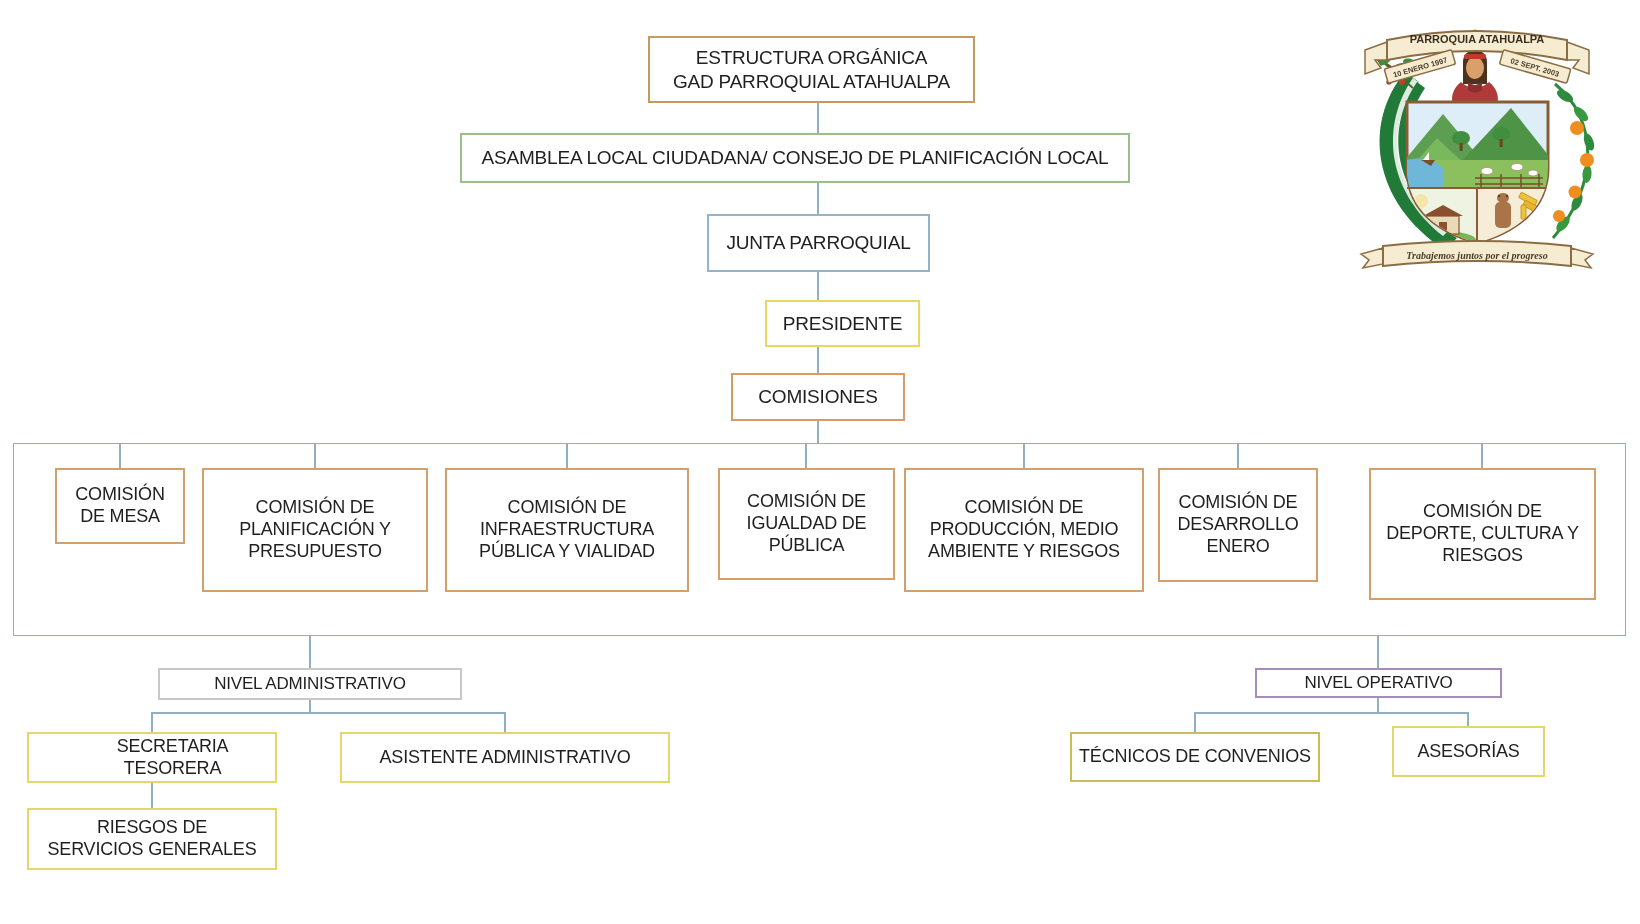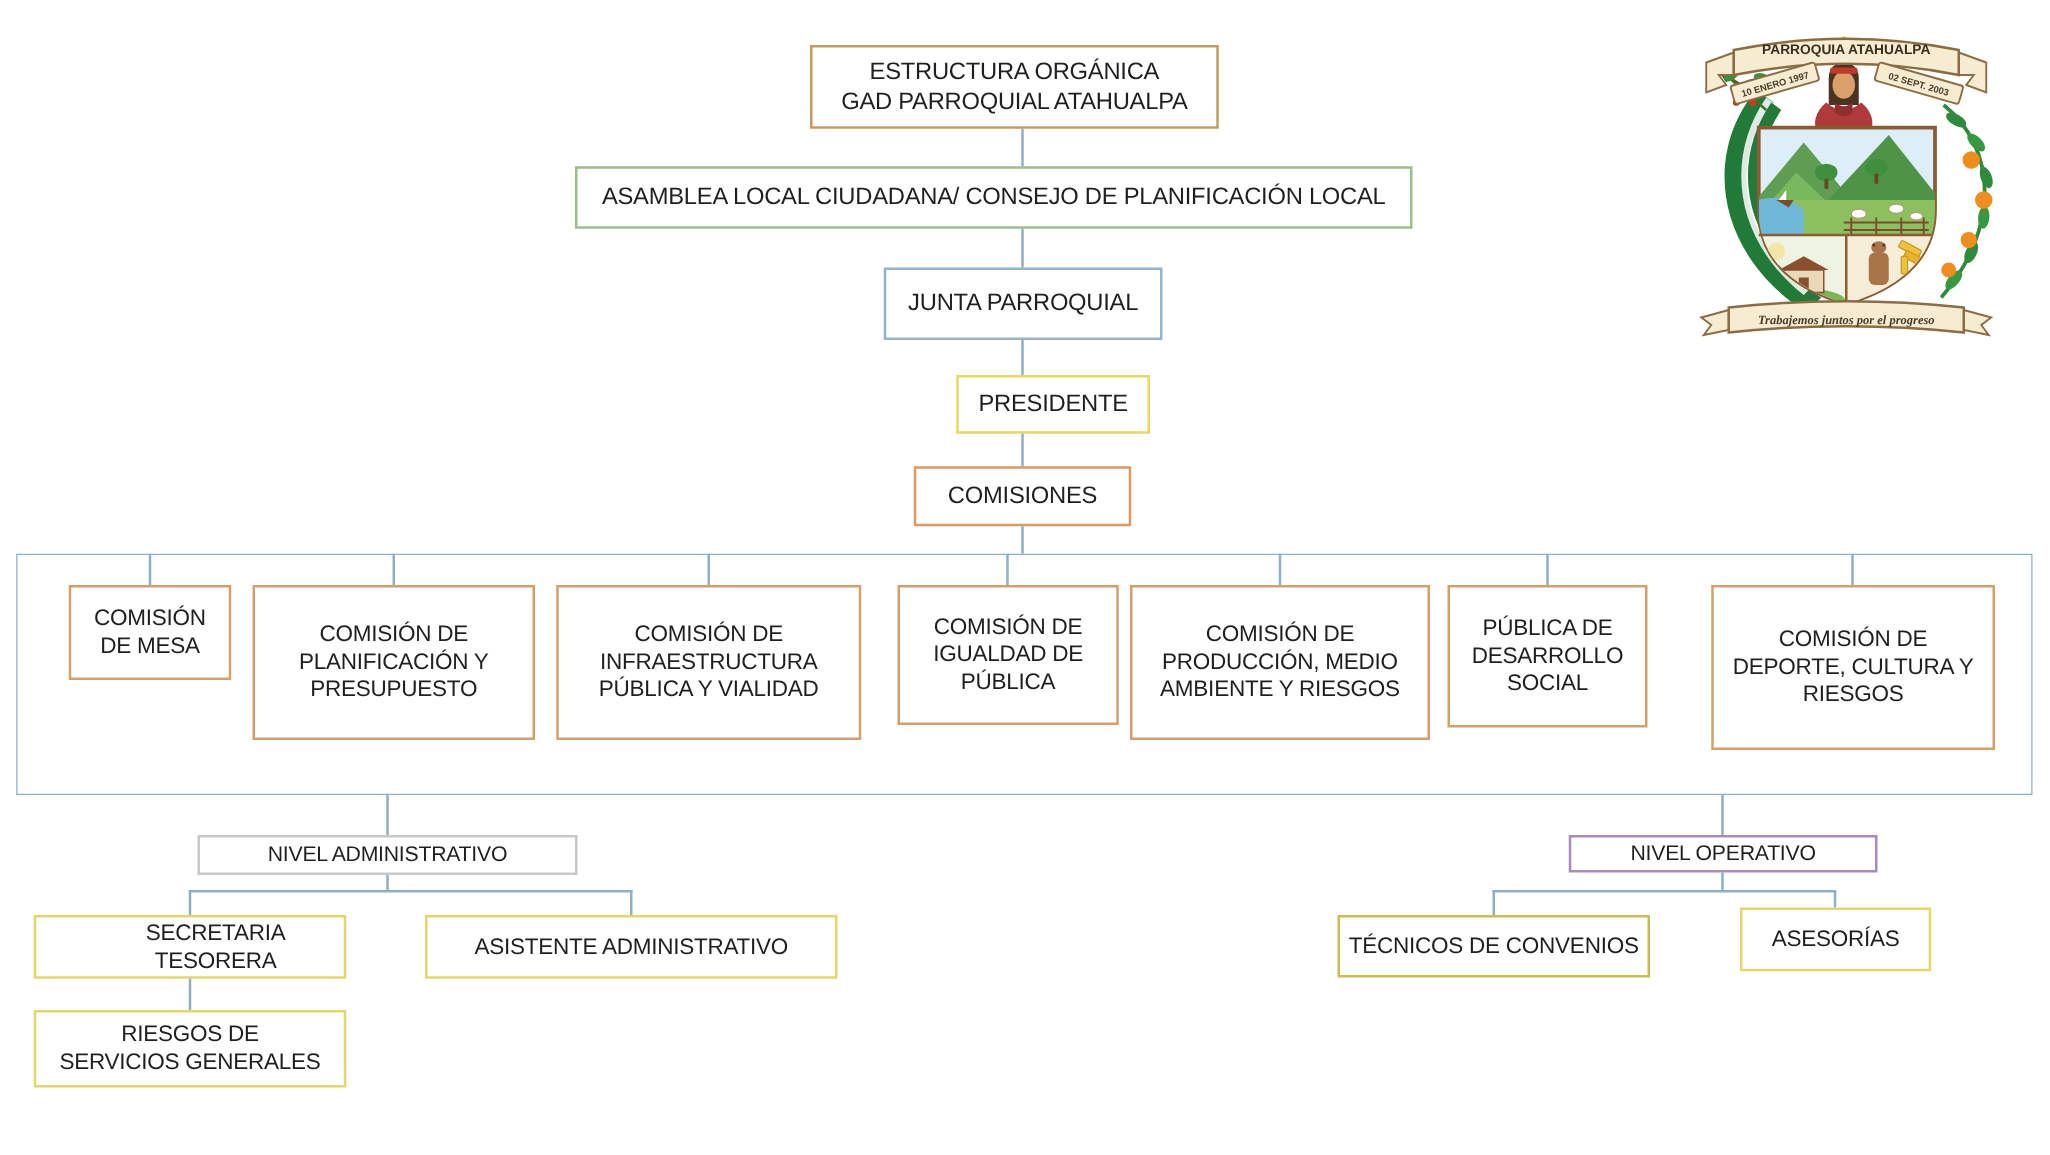--- a/index.html
+++ b/index.html
@@ -60,21 +60,21 @@
 
   <div class="node fs18" style="left:718px;top:468px;width:177px;height:112px;border-color:#d3a06b;padding:0 8px;">
     <span>COMISIÓN DE IGUALDAD DE PÚBLICA</span>
   </div>
 
   <div class="node fs18" style="left:904px;top:468px;width:240px;height:124px;border-color:#d3a06b;padding:0 8px;">
     <span>COMISIÓN DE PRODUCCIÓN, MEDIO AMBIENTE Y RIESGOS</span>
   </div>
 
   <div class="node fs18" style="left:1158px;top:468px;width:160px;height:114px;border-color:#d3a06b;padding:0 8px;">
-    <span>PÚBLICA DE DESARROLLO SOCIAL</span>
+    <span>COMISIÓN DE DESARROLLO ENERO</span>
   </div>
 
   <div class="node fs18" style="left:1369px;top:468px;width:227px;height:132px;border-color:#d3a06b;padding:0 10px;">
     <span>COMISIÓN DE DEPORTE, CULTURA Y RIESGOS</span>
   </div>
 
   <div class="node fs17" style="left:158px;top:668px;width:304px;height:32px;border-color:#c8c8c8;">
     <span>NIVEL ADMINISTRATIVO</span>
   </div>
 

